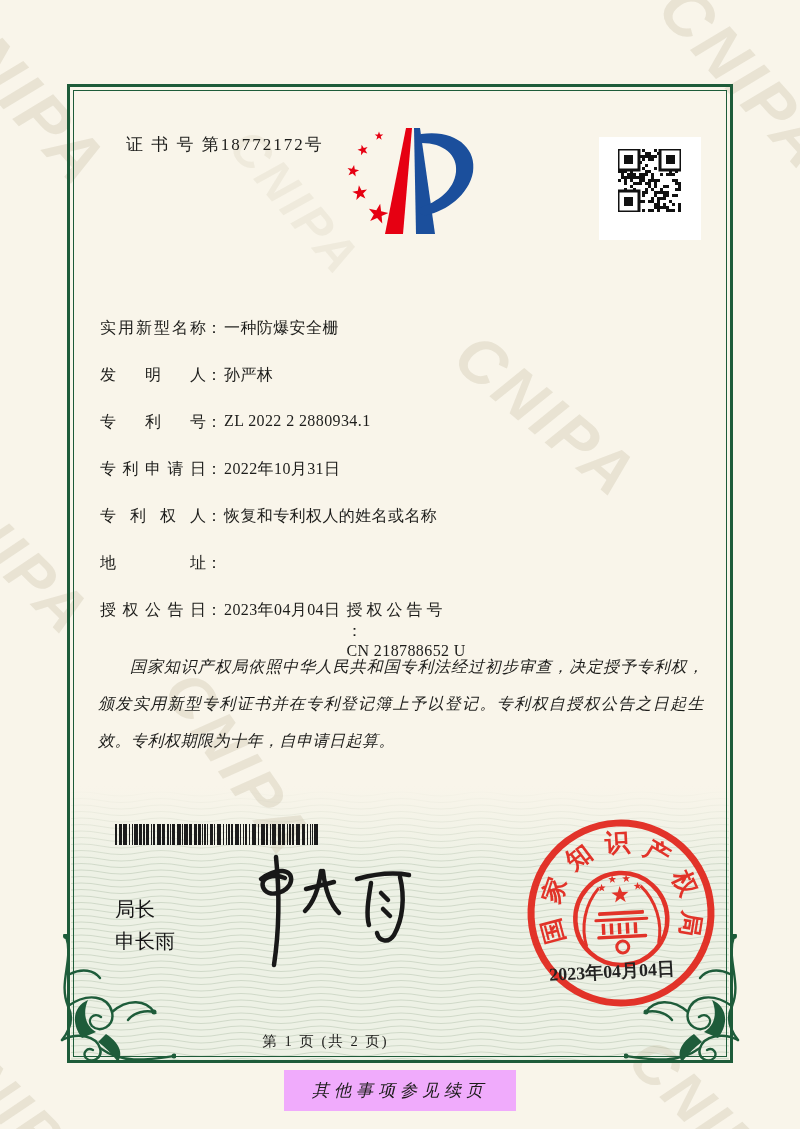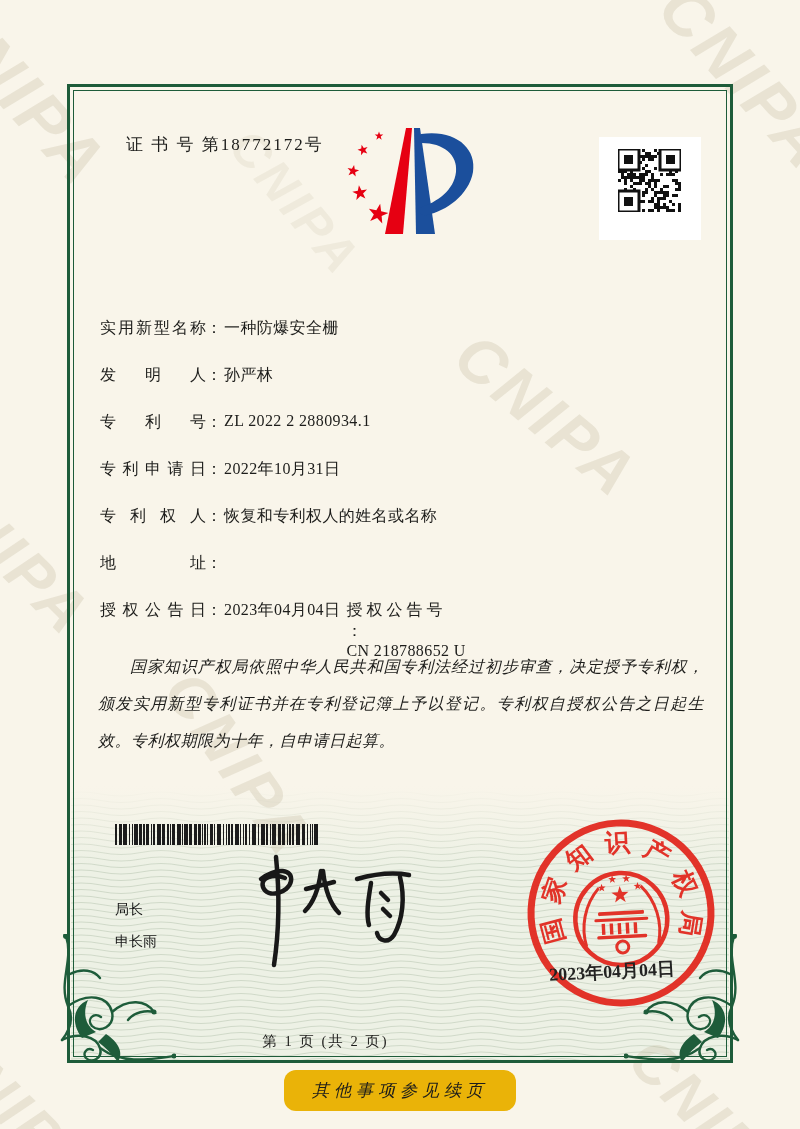--- a/index.html
+++ b/index.html
@@ -38,29 +38,29 @@
   .fcolon{display:inline-block;width:18px;}
   .fvalue{letter-spacing:0.4px;}
   .fpair2{display:flex;align-items:baseline;margin-left:6px;flex-direction:column;}
 
   .paras{position:absolute;left:98px;top:648px;width:606px;font-size:16px;line-height:37px;
          text-align:justify;font-style:italic;letter-spacing:0.5px;}
   .paras p{margin:0;text-indent:2em;}
   .paras p + p{margin-top:5px;}
 
   .barcode{position:absolute;left:115px;top:824px;width:206px;height:21px;}
-  .signer{position:absolute;left:115px;top:893px;font-family:"Liberation Sans",sans-serif;font-size:14px;line-height:32px;color:#161616;}
+  .signer{position:absolute;left:115px;top:893px;font-family:"Liberation Sans",sans-serif;font-size:20px;line-height:32px;color:#161616;}
   .signature{position:absolute;left:233px;top:845px;}
 
   .seal{position:absolute;left:521px;top:813px;width:200px;height:200px;z-index:6;transform:rotate(-3deg);}
   .seal text{font-family:"Liberation Serif",serif;}
 
   .page-num{position:absolute;left:0;top:1032px;width:651px;text-align:center;font-size:14.5px;letter-spacing:2px;}
-  .note-box{position:absolute;left:50%;top:1070px;transform:translateX(-50%);background:#eab308;
-            padding:9px 28px;font-size:17px;font-style:italic;letter-spacing:5px;white-space:nowrap;border-radius:12px;}
+  .note-box{position:absolute;left:50%;top:1070px;transform:translateX(-50%);background:#f0abfc;
+            padding:9px 28px;font-size:17px;font-style:italic;letter-spacing:5px;white-space:nowrap;}
 </style>
 </head>
 <body>
 
 <div id="page">
 
   <div class="panel">
     <svg id="waves" width="658" height="277">
         <path d="M-10,8 q20,-4 40,0 t40,0 t40,0 t40,0 t40,0 t40,0 t40,0 t40,0 t40,0 t40,0 t40,0 t40,0 t40,0 t40,0 t40,0 t40,0 t40,0 t40,0" fill="none" stroke="#bccab5" stroke-width="1" opacity="0.6"></path>
         <path d="M-10,14.5 q20,-4 40,0 t40,0 t40,0 t40,0 t40,0 t40,0 t40,0 t40,0 t40,0 t40,0 t40,0 t40,0 t40,0 t40,0 t40,0 t40,0 t40,0 t40,0" fill="none" stroke="#bccab5" stroke-width="1" opacity="0.6"></path>

